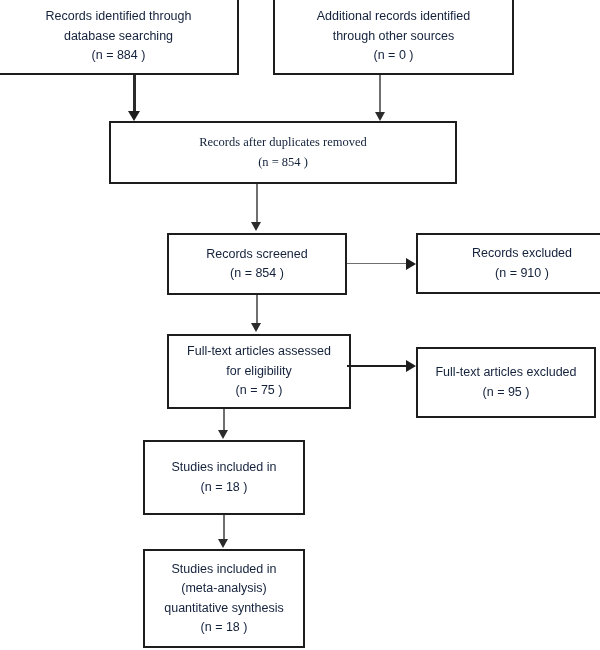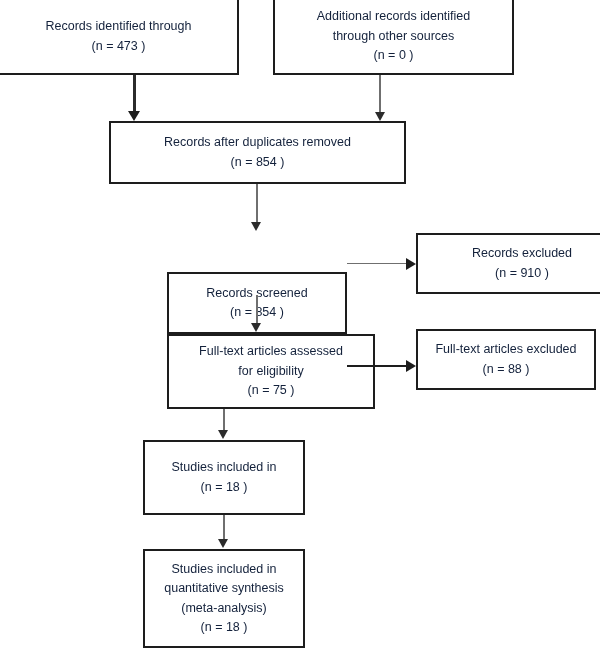--- a/index.html
+++ b/index.html
@@ -36,35 +36,35 @@
   }
   
   #box-identified-db {
     left: -2px;  top: -2px;  width: 241px; height: 77px;
   }
   #box-identified-other {
     left: 273px; top: -2px;  width: 241px; height: 77px;
   }
   
   #box-duplicates {
-    left: 109px; top: 121px; width: 297px; height: 63px;
+    left: 109px; top: 121px; width: 348px; height: 63px; font-family: Liberation Serif, serif;
   }
   
   #box-screened {
-    left: 167px; top: 233px; width: 180px; height: 62px; margin-top: 39px;
+    left: 167px; top: 233px; width: 180px; height: 62px;
   }
   #box-records-excluded {
     left: 416px; top: 233px; width: 212px; height: 61px;
   }
   
   #box-fulltext {
-    left: 167px; top: 334px; width: 208px; height: 75px;
+    left: 167px; top: 334px; width: 184px; height: 75px;
   }
   #box-fulltext-excluded {
-    left: 416px; top: 329px; width: 180px; height: 61px;
+    left: 416px; top: 347px; width: 180px; height: 71px;
   }
   
   #box-qualitative {
     left: 143px; top: 440px; width: 162px; height: 75px;
   }
   #box-quantitative {
     left: 143px; top: 549px; width: 162px; height: 99px;
   }
 
   
@@ -123,21 +123,22 @@
   #conn-qual-to-quant-line  { left: 223px; top: 515px; width: 2px;  height: 25px; }
   #conn-qual-to-quant-head  { left: 218px; top: 539px; }
 </style>
 </head>
 <body>
 
 <div id="canvas">
 
   <div class="box" id="box-identified-db">
     <span class="line">Records identified through</span>
-    <span class="line">(n = 473 )</span>
+    <span class="line">database searching</span>
+    <span class="line">(n = 884 )</span>
   </div>
 
   <div class="box" id="box-identified-other">
     <span class="line">Additional records identified</span>
     <span class="line">through other sources</span>
     <span class="line">(n = 0 )</span>
   </div>
 
   <div class="box" id="box-duplicates">
     <span class="line">Records after duplicates removed</span>
@@ -155,32 +156,32 @@
   </div>
 
   <div class="box" id="box-fulltext">
     <span class="line">Full-text articles assessed</span>
     <span class="line">for eligibility</span>
     <span class="line">(n = 75 )</span>
   </div>
 
   <div class="box" id="box-fulltext-excluded">
     <span class="line">Full-text articles excluded</span>
-    <span class="line">(n = 88 )</span>
+    <span class="line">(n = 95 )</span>
   </div>
 
   <div class="box" id="box-qualitative">
     <span class="line">Studies included in</span>
     <span class="line">(n = 18 )</span>
   </div>
 
   <div class="box" id="box-quantitative">
     <span class="line">Studies included in</span>
+    <span class="line">(meta-analysis)</span>
     <span class="line">quantitative synthesis</span>
-    <span class="line">(meta-analysis)</span>
     <span class="line">(n = 18 )</span>
   </div>
 
   <div class="vline" id="conn-db-to-dup-line"></div>
   <div class="arrow-down" id="conn-db-to-dup-head"></div>
 
   <div class="vline thin" id="conn-other-to-dup-line"></div>
   <div class="arrow-down thin" id="conn-other-to-dup-head"></div>
 
   <div class="vline thin" id="conn-dup-to-scr-line"></div>

